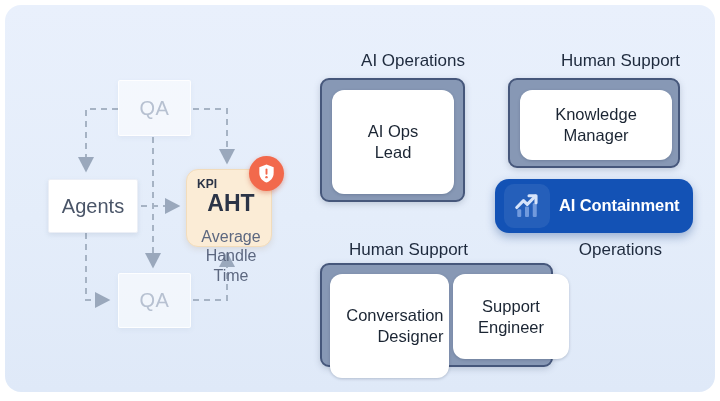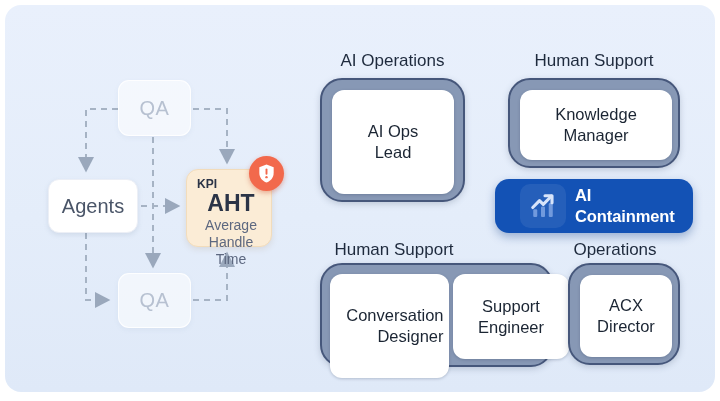--- a/index.html
+++ b/index.html
@@ -10,21 +10,21 @@
   .panel{
     position:absolute;left:5px;top:5px;width:710px;height:387px;
     background:linear-gradient(180deg,#e9f0fc 0%,#e4edfa 55%,#dfe9f8 100%);
     border-radius:16px;
   }
   .connectors{position:absolute;left:0;top:0;width:720px;height:401px;pointer-events:none;}
 
   
   .node{
     position:absolute;display:flex;align-items:center;justify-content:center;
-    border-radius:11px;box-sizing:border-box;
+    border-radius:2px;box-sizing:border-box;
   }
   .qa-node{
     background:rgba(255,255,255,0.55);
     border:1px solid rgba(255,255,255,0.85);
     box-shadow:0 2px 5px rgba(120,140,170,0.08);
     color:#b7c1d1;font-size:20px;font-weight:500;letter-spacing:.5px;
   }
   .qa-top{left:113px;top:75px;width:73px;height:56px;}
   .qa-bottom{left:113px;top:268px;width:73px;height:55px;}
   .agents-node{
@@ -33,47 +33,47 @@
     color:#4a5568;font-size:20px;font-weight:400;
   }
   .kpi-card{
     position:absolute;left:181px;top:164px;width:86px;height:78px;box-sizing:border-box;
     background:#fbecd6;border:1.5px solid #f2dcbb;border-radius:12px;
     box-shadow:0 2px 6px rgba(160,130,90,0.18);
     padding:7px 6px 4px 10px;
   }
   .kpi-tag{font-size:12px;font-weight:700;color:#2b3447;text-align:left;}
   .kpi-metric{font-size:23px;font-weight:700;color:#2b3447;text-align:center;margin-top:0px;line-height:1.05;}
-  .kpi-desc{font-size:14px;font-weight:400;color:#5d6880;text-align:center;line-height:1.2;margin:2px auto 0;max-width:80px;}
+  .kpi-desc{font-size:16px;font-weight:400;color:#5d6880;text-align:center;line-height:1.2;margin:12px auto 0;max-width:80px;}
   .alert-badge{
     position:absolute;right:-13px;top:-14px;width:35px;height:35px;border-radius:50%;
     background:#f2694c;display:flex;align-items:center;justify-content:center;
     box-shadow:0 2px 5px rgba(210,90,60,0.45);
   }
 
   
   .group-label{
-    position:absolute;font-size:17px;font-weight:400;color:#1e2a3d;text-align:center;
+    position:absolute;font-size:17px;font-weight:400;color:#1e2a3d;text-align:right;
   }
   .group-box{
-    position:absolute;background:#8798b5;border:2px solid #46577b;border-radius:22px;
+    position:absolute;background:#8798b5;border:2px solid #46577b;border-radius:9px;
     box-sizing:border-box;box-shadow:0 2px 6px rgba(70,87,117,0.25);
   }
   .role-card{
     position:absolute;background:#ffffff;border-radius:12px;
     display:flex;align-items:center;justify-content:center;text-align:center;
     color:#1b2533;font-size:16.5px;font-weight:400;line-height:1.25;
     box-shadow:0 1px 3px rgba(40,55,85,0.25);
   }
   .role-text{display:block;}
 
   .metric-badge{
     position:absolute;left:490px;top:174px;width:198px;height:54px;box-sizing:border-box;
     background:#1352b5;border-radius:14px;display:flex;align-items:center;gap:9px;
-    padding-left:25px;box-shadow:0 4px 10px rgba(15,60,135,0.35);
+    padding-left:9px;box-shadow:0 4px 10px rgba(15,60,135,0.35);
   }
   .badge-icon-wrap{
     width:46px;height:44px;border-radius:10px;background:rgba(255,255,255,0.08);
     display:flex;align-items:center;justify-content:center;flex:0 0 auto;
   }
   .badge-text{color:#ffffff;font-size:16.5px;font-weight:700;line-height:1.3;letter-spacing:-0.1px;}
   .badge-line{display:block;}
 </style>
 </head>
 <body>
@@ -161,20 +161,15 @@
     <div class="group-box" style="left:315px;top:258px;width:233px;height:104px;">
       <div class="role-card" style="left:8px;top:9px;width:119px;height:104px;text-align:right;">
         <span class="role-text" style="max-width:108px;">Conversation Designer</span>
       </div>
       <div class="role-card" style="left:131px;top:9px;width:116px;height:85px;">
         <span class="role-text" style="max-width:80px;">Support Engineer</span>
       </div>
     </div>
 
     <div class="group-label" style="left:563px;top:235px;width:94px;">Operations</div>
-    <div class="group-box" style="left:563px;top:258px;width:112px;height:102px;">
-      <div class="role-card" style="left:10px;top:10px;width:92px;height:82px;">
-        <span class="role-text" style="max-width:72px;">ACX Director</span>
-      </div>
-    </div>
 
   </div>
 </div>
 
 </body></html>

